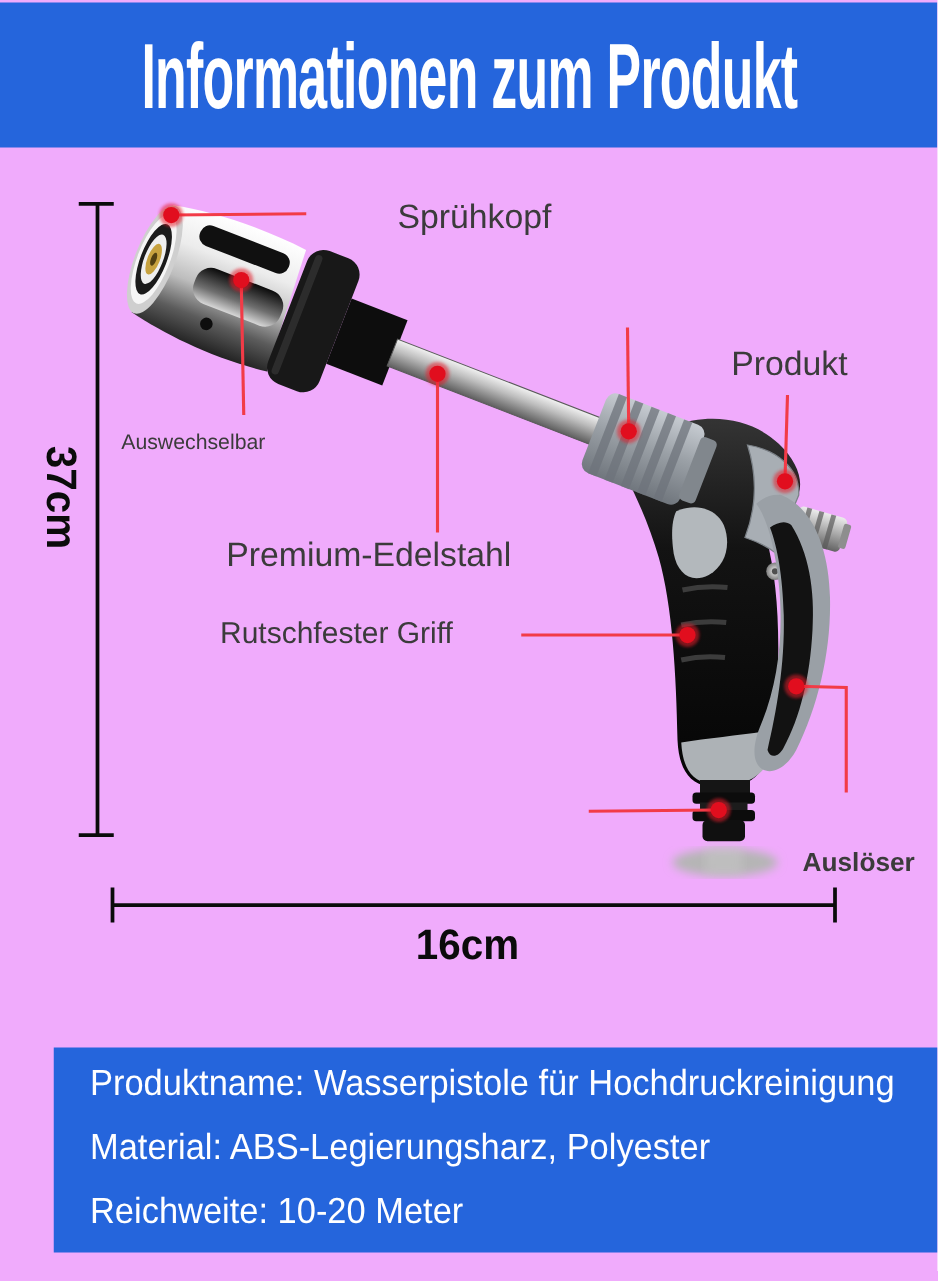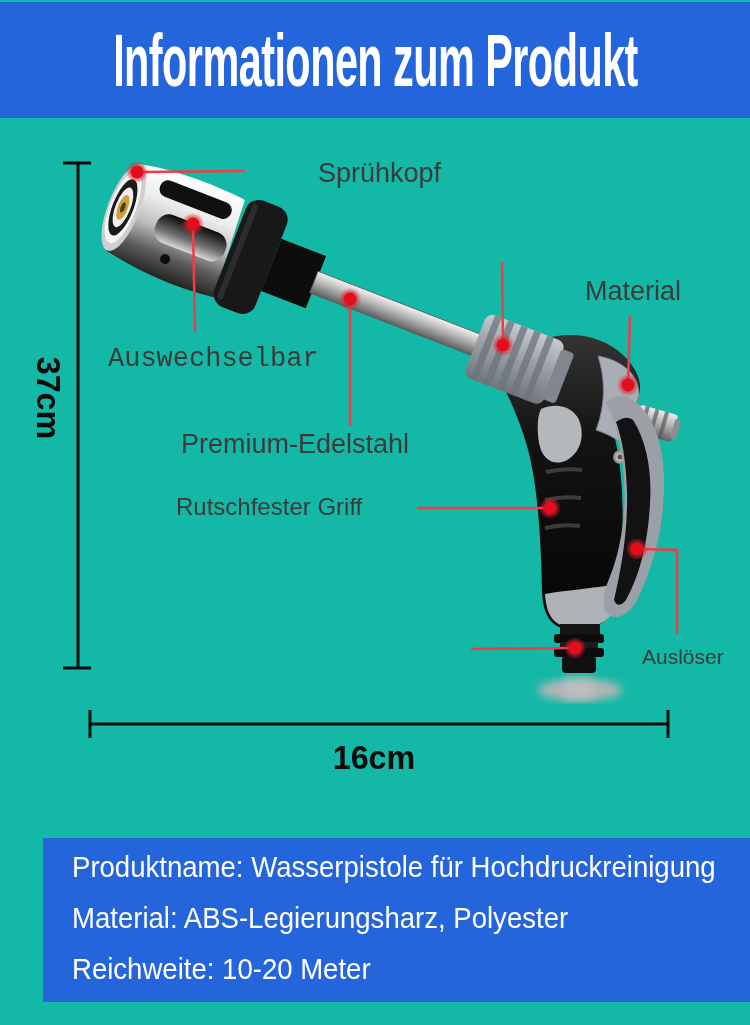--- a/index.html
+++ b/index.html
@@ -1,35 +1,35 @@
 <!DOCTYPE html>
 <html><head>
 <meta charset="utf-8">
 <style>
   html,body{margin:0;padding:0;background:#ffffff;}
-  .page{position:relative;width:750px;height:1025px;background:#14b8a6;overflow:hidden;
+  .page{position:relative;width:750px;height:1025px;background:#f0abfc;overflow:hidden;
         font-family:"Liberation Sans",sans-serif;}
   
   .banner{position:absolute;left:0;top:2px;width:750px;height:116px;background:#2565DC;
           display:flex;align-items:center;justify-content:center;}
   .banner h1{margin:0;color:#ffffff;font-size:74px;font-weight:700;white-space:nowrap;
              transform:scaleX(0.56);letter-spacing:-1px;}
   
   .figure{position:absolute;left:0;top:118px;width:664px;height:720px;}
   .figure svg{position:absolute;left:0;top:-118px;width:750px;height:1025px;}
   
   .lbl{position:absolute;color:#3b3b3b;white-space:nowrap;line-height:1.05;}
   .lbl-spruehkopf   {left:318px;top:41px;font-size:27px;}
   .lbl-anschluss    {left:443px;top:107px;font-size:27px;}
   .lbl-blokada      {left:585px;top:159px;font-size:27px;}
-  .lbl-auswechselbar{left:108px;top:227px;font-size:27px;font-family:Liberation Mono, monospace;}
+  .lbl-auswechselbar{left:97px;top:227px;font-size:17px;}
   .lbl-premium      {left:181px;top:312px;font-size:27px;}
   .lbl-rutschfester {left:176px;top:376px;font-size:24px;}
   .lbl-einfuehrung  {left:212px;top:519px;font-size:25px;}
-  .lbl-ausloeser    {left:642px;top:528px;font-size:21px;}
+  .lbl-ausloeser    {left:642px;top:562px;font-size:21px;font-weight:bold;}
   
   .dim{position:absolute;color:#0b0b0b;font-weight:700;white-space:nowrap;}
   .dim-h{left:374px;top:639px;font-size:34px;transform:translate(-50%,-50%) scaleX(0.95);}
   .dim-v{left:48px;top:280px;font-size:34px;transform:translate(-50%,-50%) rotate(90deg) scaleX(0.95);}
   
   .info-box{position:absolute;left:7px;top:838px;width:736px;height:164px;background:#2565DC;
             display:flex;flex-direction:column;justify-content:space-between;
             padding:13px 10px 16px 29px;box-sizing:border-box;margin-left:36px;}
   .info-box p{margin:0;color:#ffffff;font-size:29px;white-space:nowrap;
               transform:scaleX(0.95);transform-origin:left center;}
@@ -208,21 +208,21 @@
         <line x1="78" y1="163" x2="78" y2="668"></line>
         <line x1="63" y1="163" x2="91" y2="163"></line>
         <line x1="63" y1="668" x2="91" y2="668"></line>
         <line x1="90" y1="724" x2="668" y2="724"></line>
         <line x1="90" y1="710" x2="90" y2="738"></line>
         <line x1="668" y1="710" x2="668" y2="738"></line>
       </g>
     </svg>
 
     <span class="lbl lbl-spruehkopf">Sprühkopf</span>
-    <span class="lbl lbl-blokada">Material</span>
+    <span class="lbl lbl-blokada">Produkt</span>
     <span class="lbl lbl-auswechselbar">Auswechselbar</span>
     <span class="lbl lbl-rutschfester">Rutschfester Griff</span>
     <span class="lbl lbl-premium">Premium-Edelstahl</span>
     <span class="lbl lbl-ausloeser">Auslöser</span>
 
     <span class="dim dim-v">37cm</span>
     <span class="dim dim-h">16cm</span>
   </main>
 
   <footer class="info-box">

